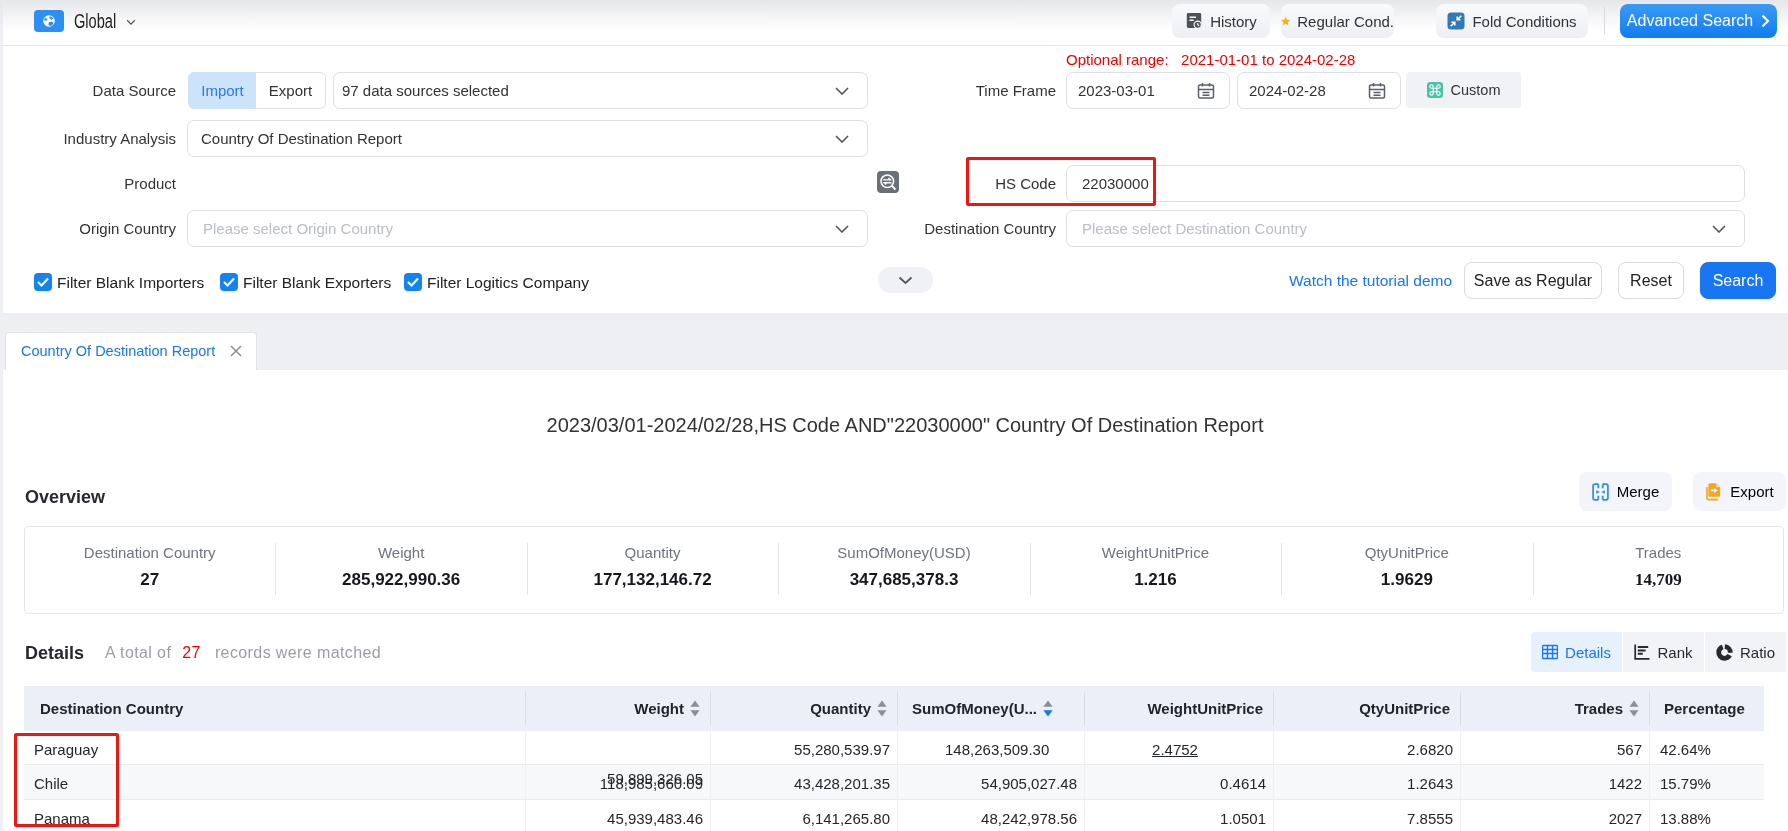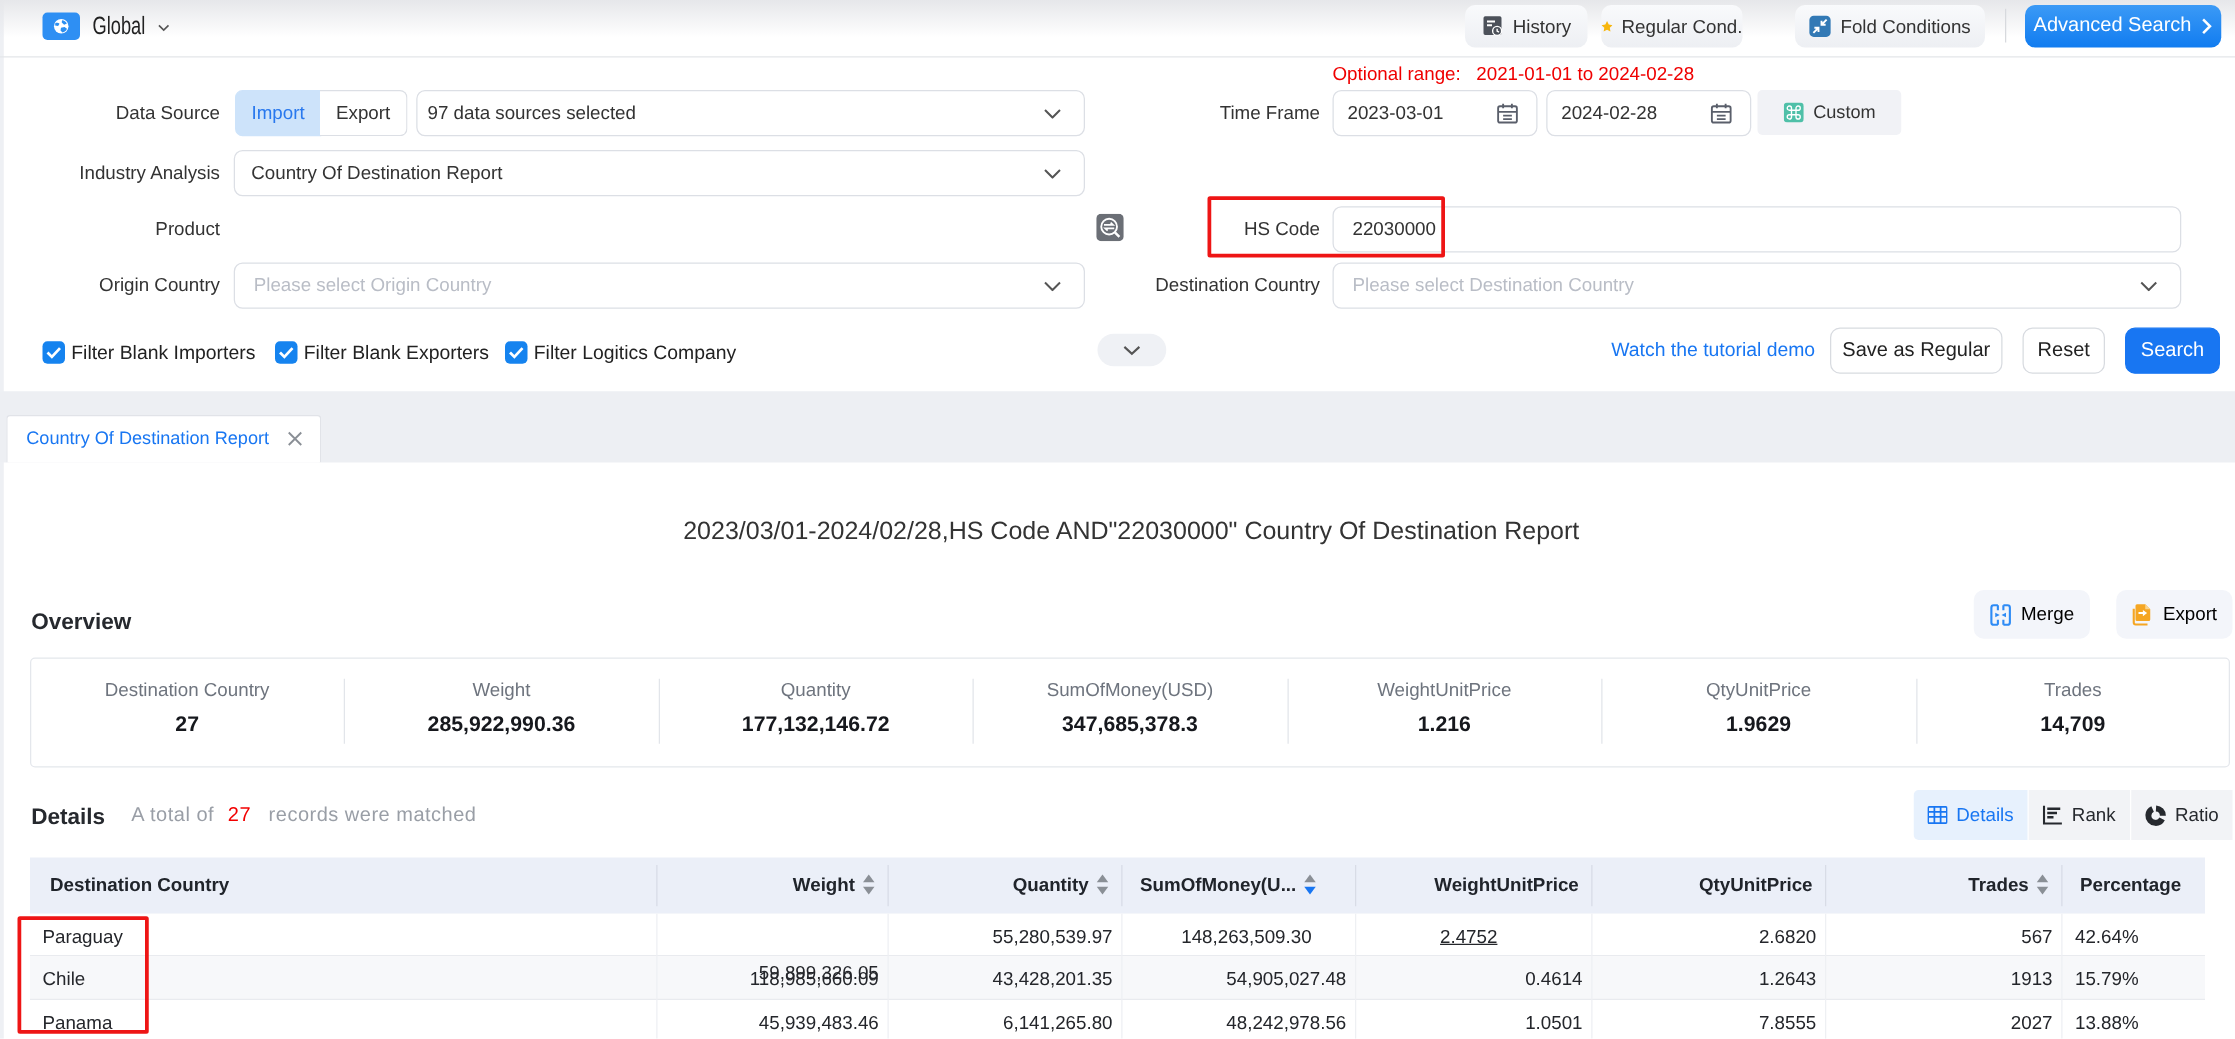--- a/index.html
+++ b/index.html
@@ -239,21 +239,21 @@
       <div class="abs ovlabel" style="left:778.2857142857142px; top:544px; width:251.42857142857142px;">SumOfMoney(USD)</div>
       <div class="abs ovvalue" style="left:778.2857142857142px; top:570px; width:251.42857142857142px;">347,685,378.3</div>
       <div class="abs" style="left:778.3px; top:543px; width:1px; height:52px; background:#e2e5ea;"></div>
       <div class="abs ovlabel" style="left:1029.7142857142858px; top:544px; width:251.42857142857142px;">WeightUnitPrice</div>
       <div class="abs ovvalue" style="left:1029.7142857142858px; top:570px; width:251.42857142857142px;">1.216</div>
       <div class="abs" style="left:1029.7px; top:543px; width:1px; height:52px; background:#e2e5ea;"></div>
       <div class="abs ovlabel" style="left:1281.142857142857px; top:544px; width:251.42857142857142px;">QtyUnitPrice</div>
       <div class="abs ovvalue" style="left:1281.142857142857px; top:570px; width:251.42857142857142px;">1.9629</div>
       <div class="abs" style="left:1281.1px; top:543px; width:1px; height:52px; background:#e2e5ea;"></div>
       <div class="abs ovlabel" style="left:1532.5714285714284px; top:544px; width:251.42857142857142px;">Trades</div>
-      <div class="abs ovvalue" style="left:1532.5714285714284px; top:570px; width:251.42857142857142px;">14,709</div>
+      <div class="abs ovvalue" style="left:1532.5714285714284px; top:570px; width:251.42857142857142px;font-family:Liberation Serif, serif;">14,709</div>
       <div class="abs" style="left:1532.6px; top:543px; width:1px; height:52px; background:#e2e5ea;"></div>
     </div>
 
   <div class="abs" style="left:25px; top:643px; font-size:18px; font-weight:bold; color:#26292e;">Details</div>
   <div class="abs" style="left:105px; top:644px; font-size:16px; letter-spacing:0.4px; color:#999ea6;">A total of<span style="color:#f20000; margin-left:11px;">27</span><span style="margin-left:14px;">records were matched</span></div>
 
   <div class="abs" style="left:1531px; top:632px; width:91px; height:40px; background:#e7f1fd; border-radius:4px 0 0 4px; display:flex; align-items:center; justify-content:center; gap:7px; font-size:15px; color:#1876f2;">
     <svg width="16" height="16" viewBox="0 0 16 16">
         <rect x="0.5" y="1.5" width="15" height="13" rx="1" fill="none" stroke="#1876f2" stroke-width="1.4"></rect>
         <path d="M0.5 5.5h15M0.5 9.5h15M5.5 1.5v13M10.5 1.5v13" stroke="#1876f2" stroke-width="1.4"></path>
@@ -320,21 +320,21 @@
       <div class="abs td" style="left:1084px; top:731px; width:182px; text-align:center;text-decoration:underline;">2.4752</div>
       <div class="abs td" style="left:1273px; top:731px; width:180px; text-align:right;">2.6820</div>
       <div class="abs td" style="left:1460px; top:731px; width:182px; text-align:right;padding-left:16px;">567</div>
       <div class="abs td" style="left:1660px; top:731px;">42.64%</div>
       <div class="abs td" style="left:34px; top:765px;">Chile</div>
       <div class="abs td" style="left:525px; top:765px; width:178px; text-align:right;">118,985,660.09</div>
       <div class="abs td" style="left:710px; top:765px; width:180px; text-align:right;">43,428,201.35</div>
       <div class="abs td" style="left:897px; top:765px; width:180px; text-align:right;">54,905,027.48</div>
       <div class="abs td" style="left:1084px; top:765px; width:182px; text-align:right;">0.4614</div>
       <div class="abs td" style="left:1273px; top:765px; width:180px; text-align:right;">1.2643</div>
-      <div class="abs td" style="left:1460px; top:765px; width:182px; text-align:right;">1913</div>
+      <div class="abs td" style="left:1460px; top:765px; width:182px; text-align:right;">1422</div>
       <div class="abs td" style="left:1660px; top:765px;">15.79%</div>
       <div class="abs td" style="left:34px; top:800px;">Panama</div>
       <div class="abs td" style="left:525px; top:800px; width:178px; text-align:right;">45,939,483.46</div>
       <div class="abs td" style="left:710px; top:800px; width:180px; text-align:right;">6,141,265.80</div>
       <div class="abs td" style="left:897px; top:800px; width:180px; text-align:right;">48,242,978.56</div>
       <div class="abs td" style="left:1084px; top:800px; width:182px; text-align:right;">1.0501</div>
       <div class="abs td" style="left:1273px; top:800px; width:180px; text-align:right;">7.8555</div>
       <div class="abs td" style="left:1460px; top:800px; width:182px; text-align:right;">2027</div>
       <div class="abs td" style="left:1660px; top:800px;">13.88%</div>
     </div>

